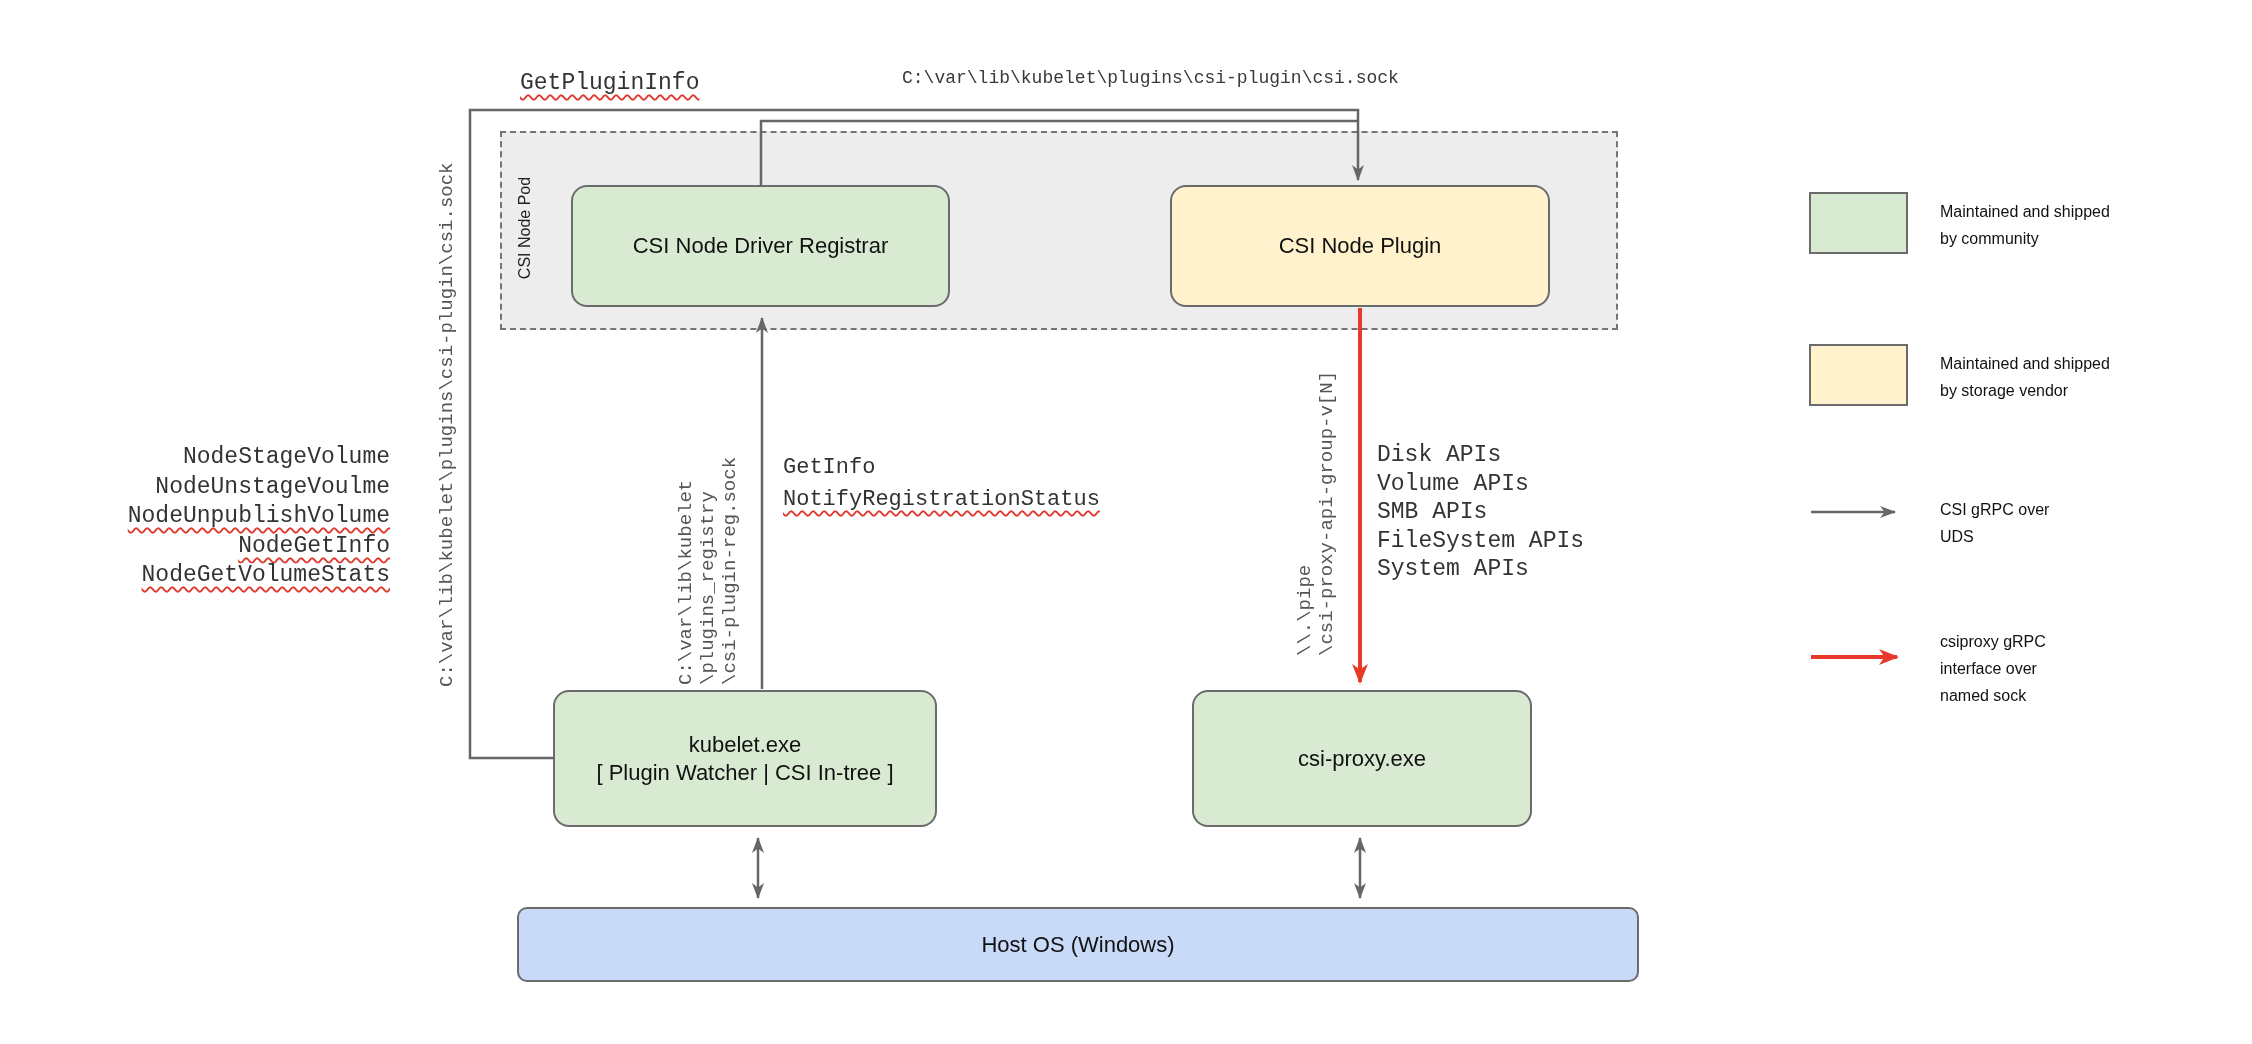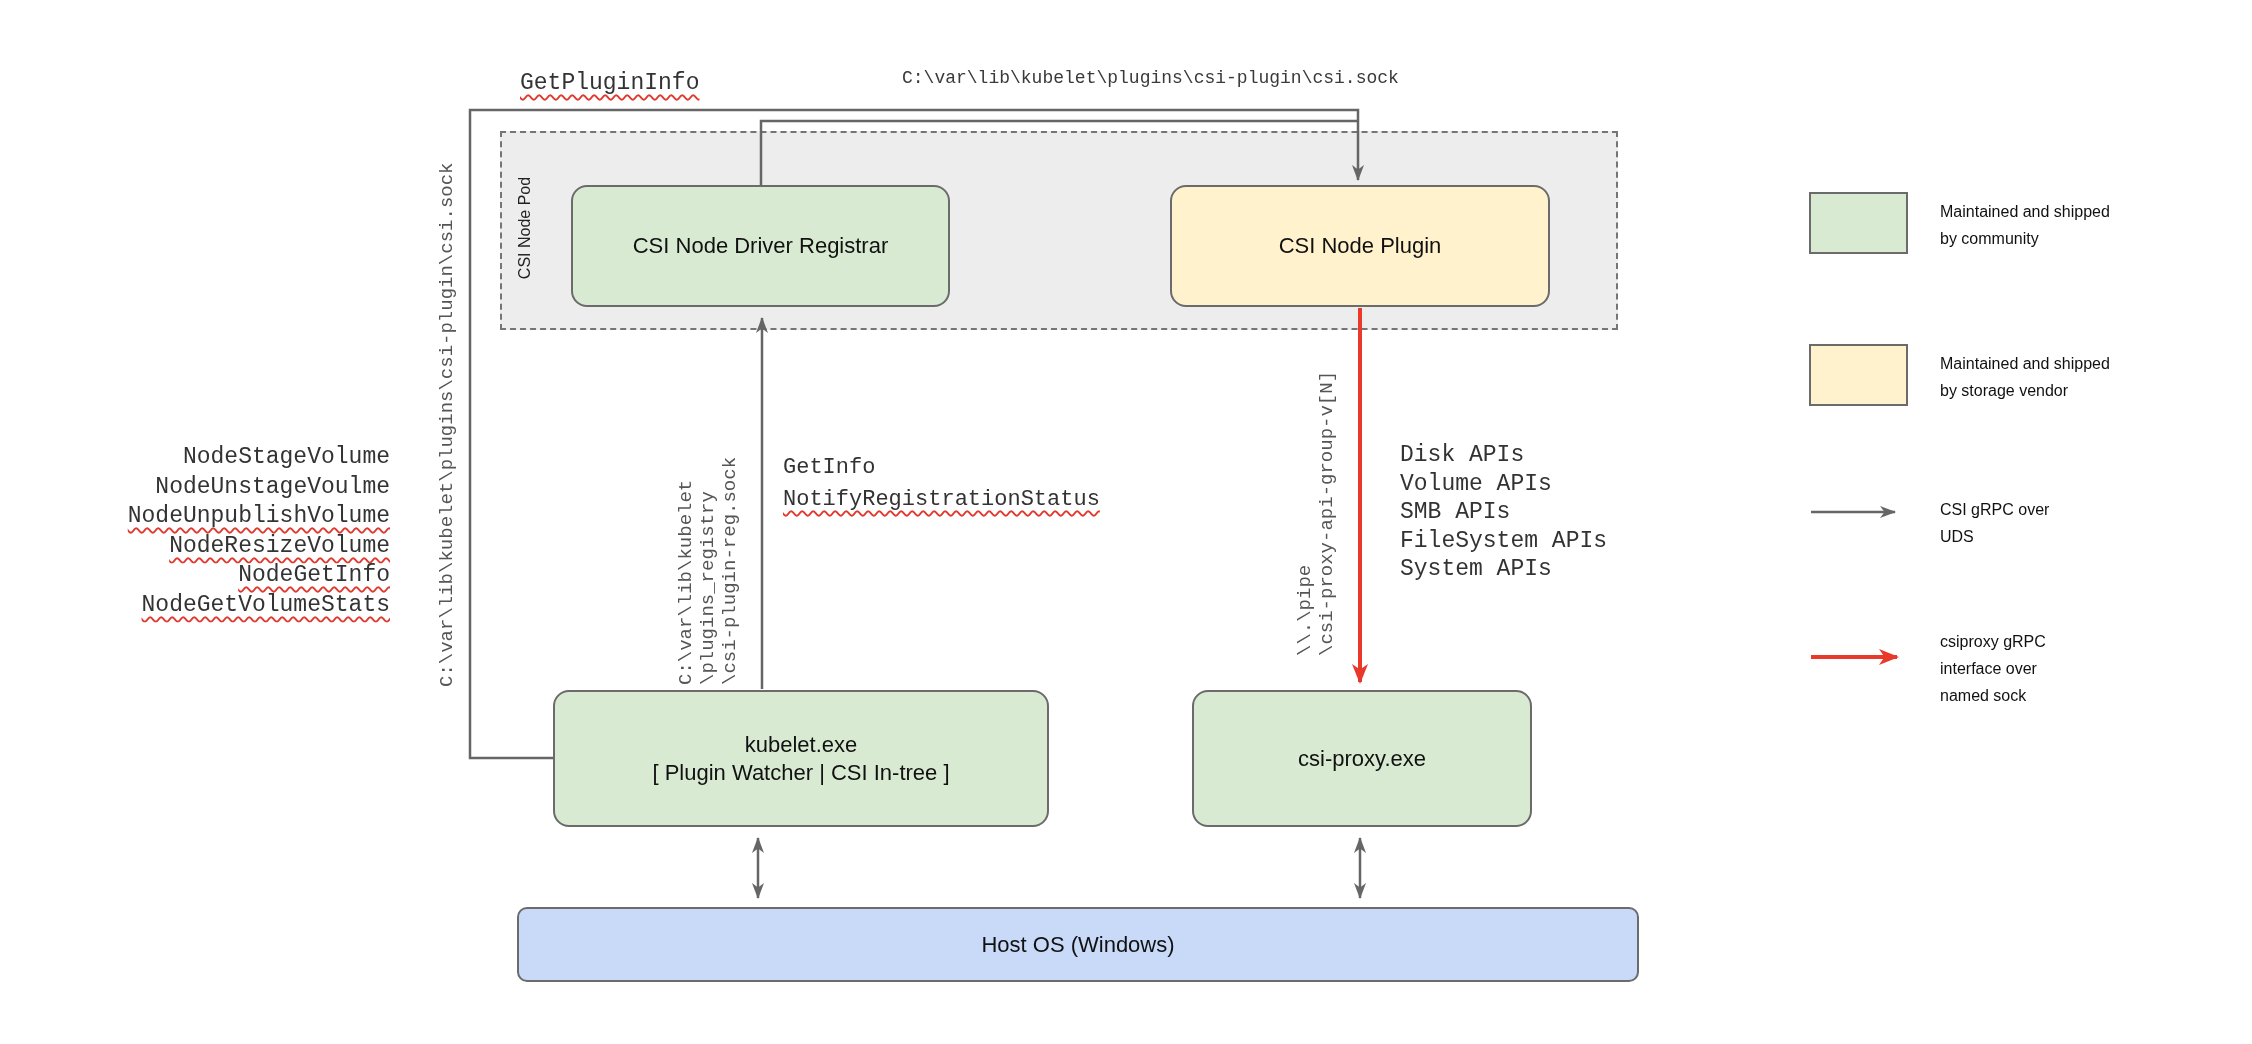--- a/index.html
+++ b/index.html
@@ -79,41 +79,40 @@
 
   <path d="M1360,838 L1360,898" fill="none" stroke="#666666" stroke-width="2.5" marker-start="url(#ah-gray)" marker-end="url(#ah-gray)"></path>
 </svg>
 
 <div class="box green" style="left:571px;top:185px;width:379px;height:122px;">
   <span>CSI Node Driver Registrar</span>
 </div>
 <div class="box yellow" style="left:1170px;top:185px;width:380px;height:122px;">
   <span>CSI Node Plugin</span>
 </div>
-<div class="box green" style="left:553px;top:690px;width:496px;height:137px;">
+<div class="box green" style="left:553px;top:690px;width:384px;height:137px;">
   <div>
     <div>kubelet.exe</div>
     <div>[ Plugin Watcher | CSI In-tree ]</div>
   </div>
 </div>
 <div class="box green" style="left:1192px;top:690px;width:340px;height:137px;align-items:center;">
   <span>csi-proxy.exe</span>
 </div>
 <div class="box blue" style="left:517px;top:907px;width:1122px;height:75px;">
   <span>Host OS (Windows)</span>
 </div>
 
 <div class="abs mono toplabel-rpc sq" style="z-index:4;">GetPluginInfo</div>
 <div class="abs mono toplabel-sock" style="z-index:4;">C:\var\lib\kubelet\plugins\csi-plugin\csi.sock</div>
 
 <div class="abs mono node-calls" style="z-index:4;">
   <div>NodeStageVolume</div>
   <div>NodeUnstageVoulme</div>
   <div class="sq">NodeUnpublishVolume</div>
-  <div class="sq">NodeResizeVolume</div>
   <div class="sq">NodeGetInfo</div>
   <div class="sq">NodeGetVolumeStats</div>
 </div>
 
 <div class="abs mono vert vert-sock">C:\var\lib\kubelet\plugins\csi-plugin\csi.sock</div>
 
 <div class="abs mono vert vert-registry">
   <div>C:\var\lib\kubelet</div>
   <div>\plugins_registry</div>
   <div>\csi-plugin-reg.sock</div>
@@ -122,21 +121,21 @@
 <div class="abs mono getinfo-block" style="z-index:4;">
   <div>GetInfo</div>
   <div class="sq">NotifyRegistrationStatus</div>
 </div>
 
 <div class="abs mono vert vert-pipe">
   <div>\\.\pipe</div>
   <div>\csi-proxy-api-group-v[N]</div>
 </div>
 
-<div class="abs mono proxy-apis" style="z-index:4;margin-left:23px;">
+<div class="abs mono proxy-apis" style="z-index:4;">
   <div>Disk APIs</div>
   <div>Volume APIs</div>
   <div>SMB APIs</div>
   <div>FileSystem APIs</div>
   <div>System APIs</div>
 </div>
 
 <div class="swatch" style="left:1809px;top:192px;background:var(--green);"></div>
 <div class="legend-text" style="top:198px;">
   <div>Maintained and shipped</div>

